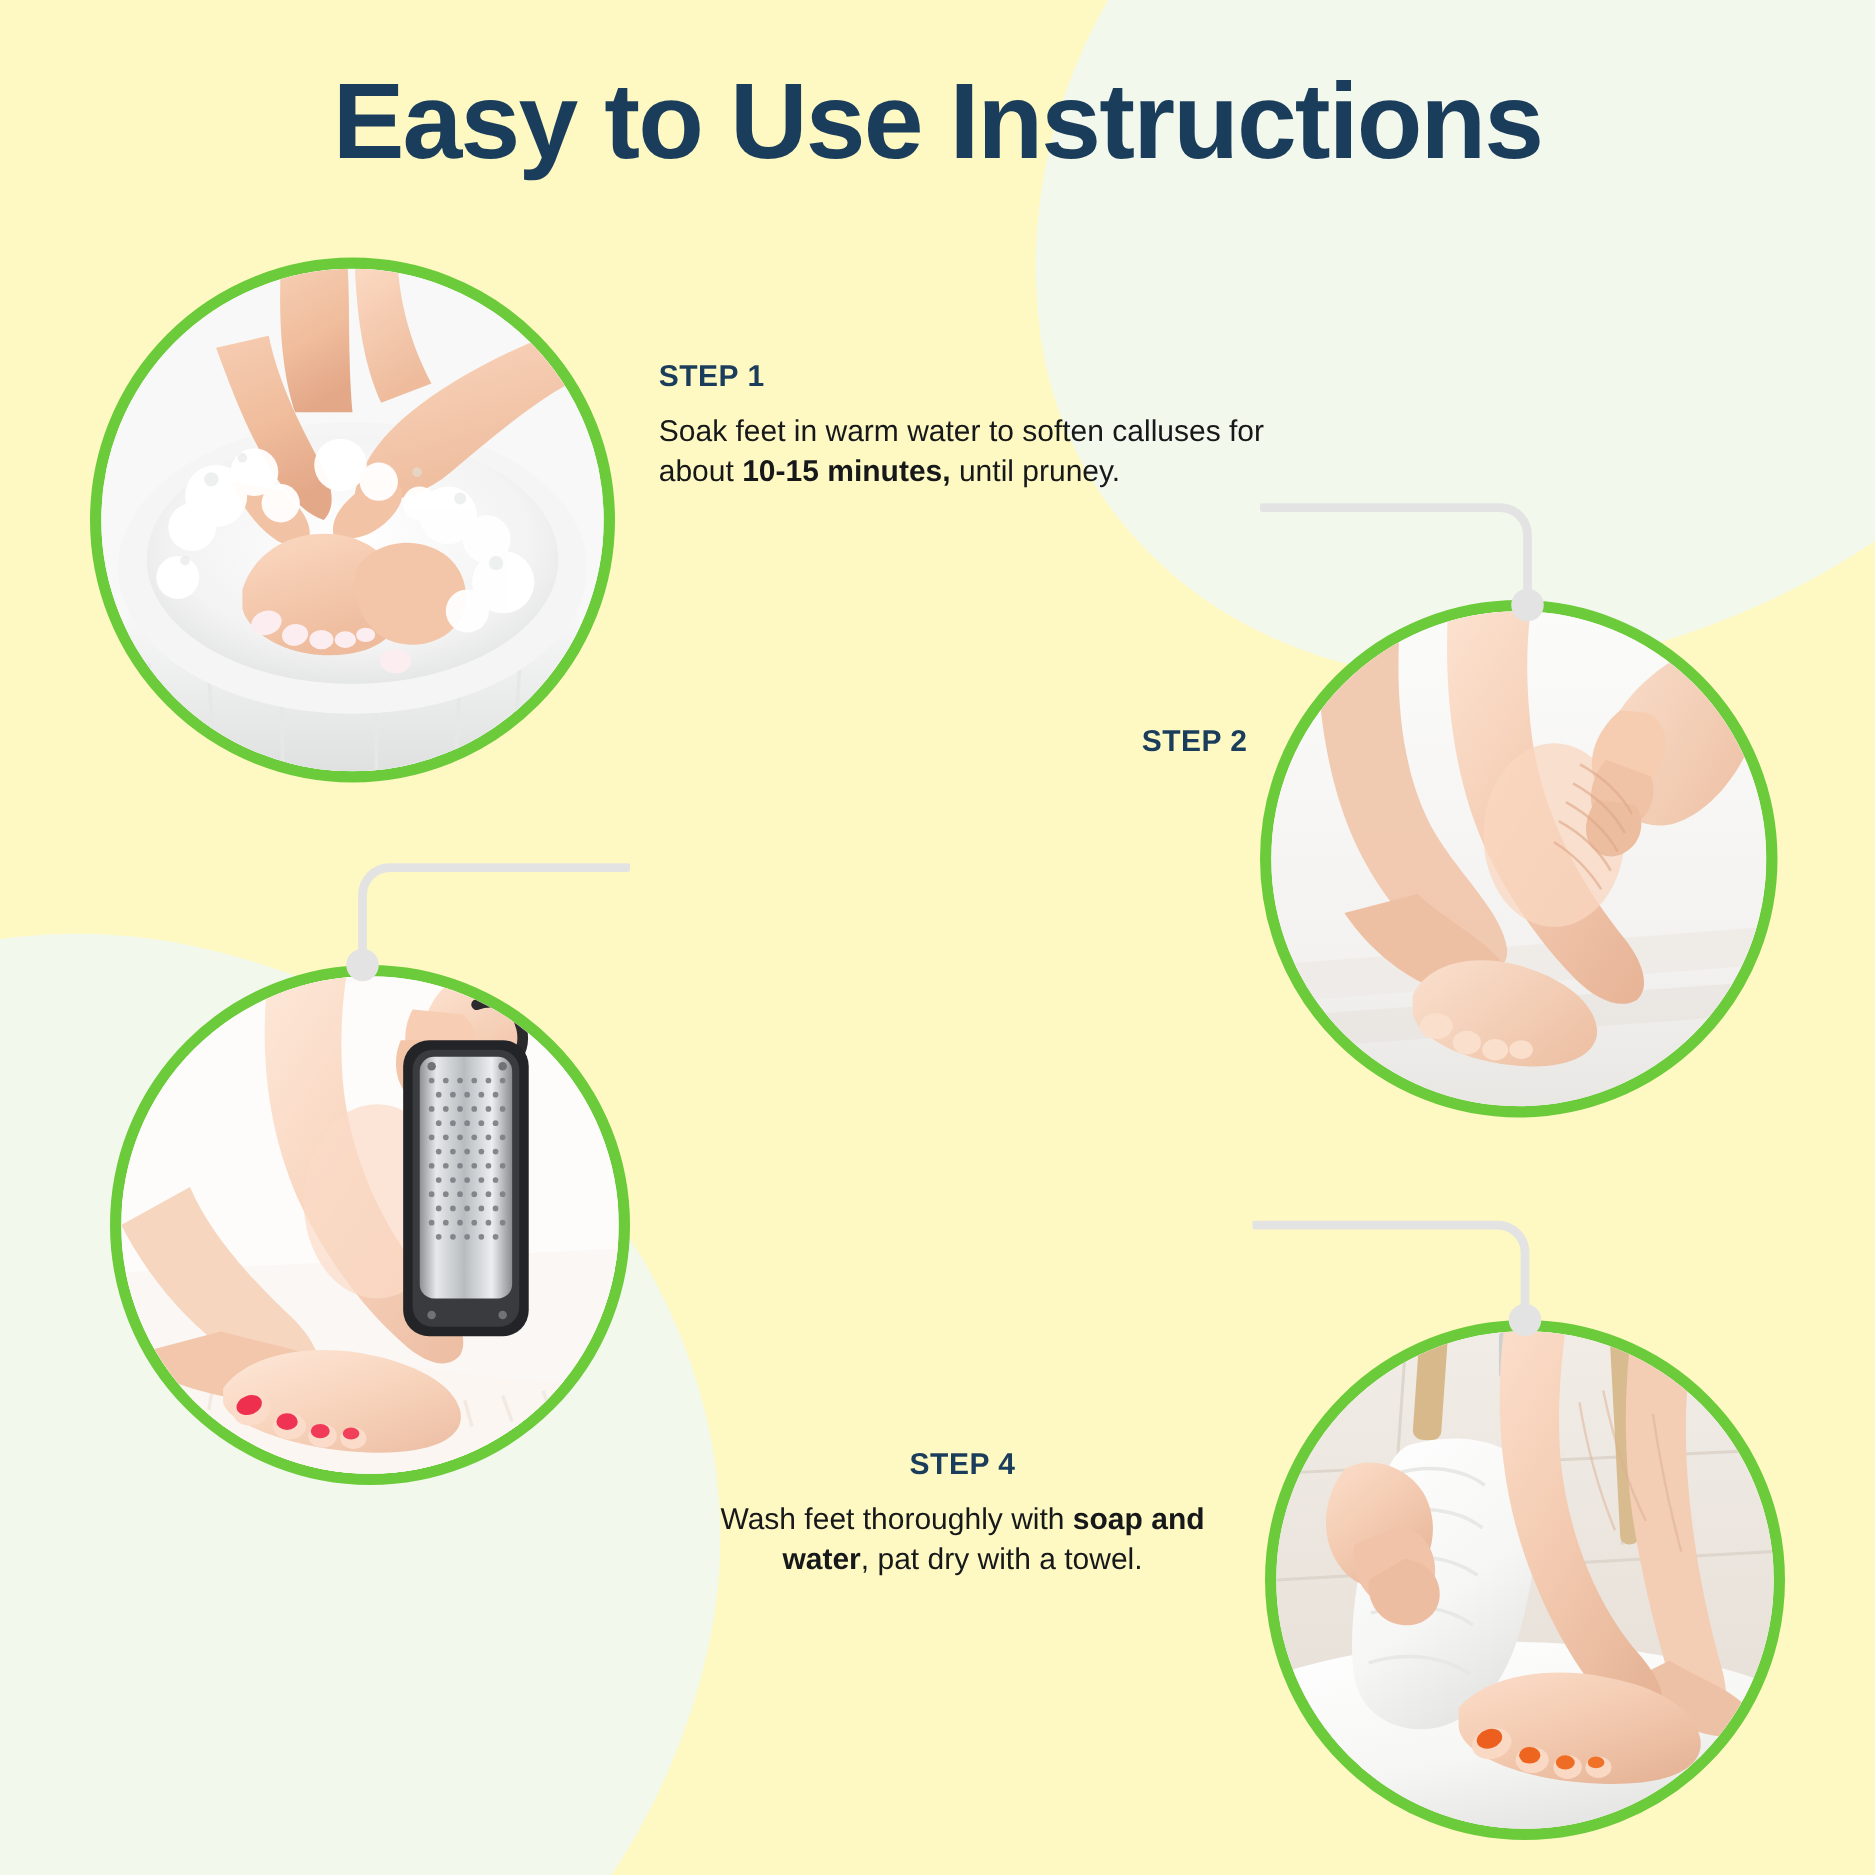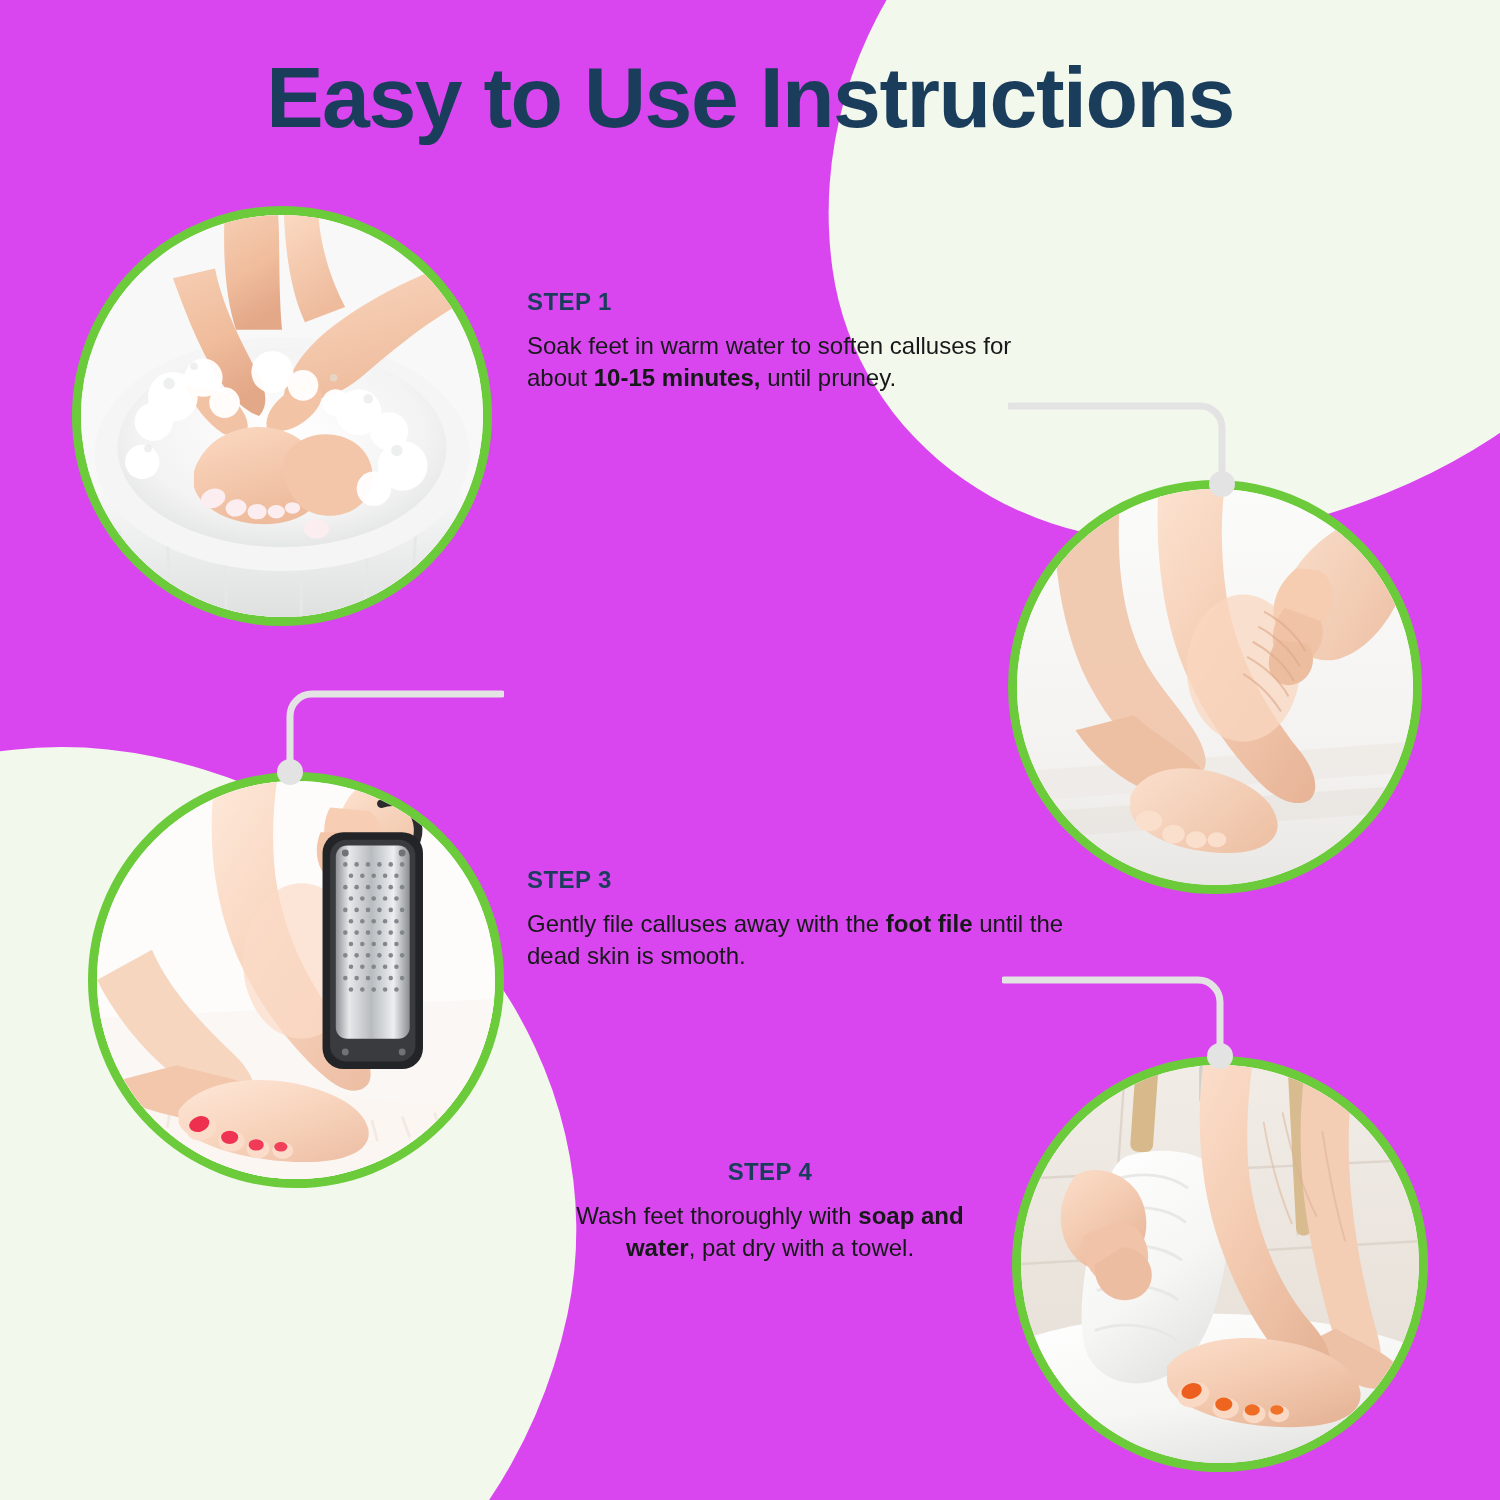--- a/index.html
+++ b/index.html
@@ -3,21 +3,21 @@
 <meta charset="utf-8">
 <style>
   * { margin:0; padding:0; box-sizing:border-box; }
   html,body { width:1500px; height:1500px; }
   body {
     font-family:"Liberation Sans", sans-serif;
     background:#ffffff;
     position:relative;
     overflow:hidden;
   }
-  #canvas { position:relative; width:1500px; height:1500px; overflow:hidden; background:#d946ef; }
+  #canvas { position:relative; width:1500px; height:1500px; overflow:hidden; background:#fef9c3; }
 
   
   .blob { position:absolute; pointer-events:none; }
   #blob-tr { top:-230px; right:-180px; width:860px; height:760px;
              background:#f3f8ec; border-radius:55% 45% 60% 40% / 58% 52% 48% 42%;
              transform:rotate(-8deg); }
   #blob-bl { left:-430px; bottom:-250px; width:1000px; height:1000px;
              background:#f2f8ec; border-radius:48% 52% 55% 45% / 52% 46% 54% 48%;
              transform:rotate(12deg); }
 
@@ -438,25 +438,22 @@
     <path d="M2 8 H196 A22 22 0 0 1 218 30 V76" stroke="#e3e3e3" stroke-width="7" fill="none" stroke-linecap="round"></path>
     <circle cx="218" cy="84" r="13" fill="#e3e3e3"></circle>
   </svg>
 
   <div class="step-block" id="step-1">
     <div class="step-label">STEP 1</div>
     <div class="step-body"><span>Soak feet in warm water to soften calluses for about </span><b>10-15 minutes,</b><span> until pruney.</span></div>
   </div>
 
   <div class="step-block" id="step-2">
-  </div>
-
-  <div class="step-block" id="step-3">
-    <div class="step-label">STEP 3</div>
-    <div class="step-body"><span>Gently file calluses away with the </span><b>foot file</b><span> until the dead skin is smooth.</span></div>
-  </div>
+    <div class="step-label">STEP 2</div>
+  </div>
+
 
   <div class="step-block" id="step-4">
     <div class="step-label">STEP 4</div>
     <div class="step-body"><span>Wash feet thoroughly with </span><b>soap and water</b><span>, pat dry with a towel.</span></div>
   </div>
 
 </div>
 
 </body></html>

